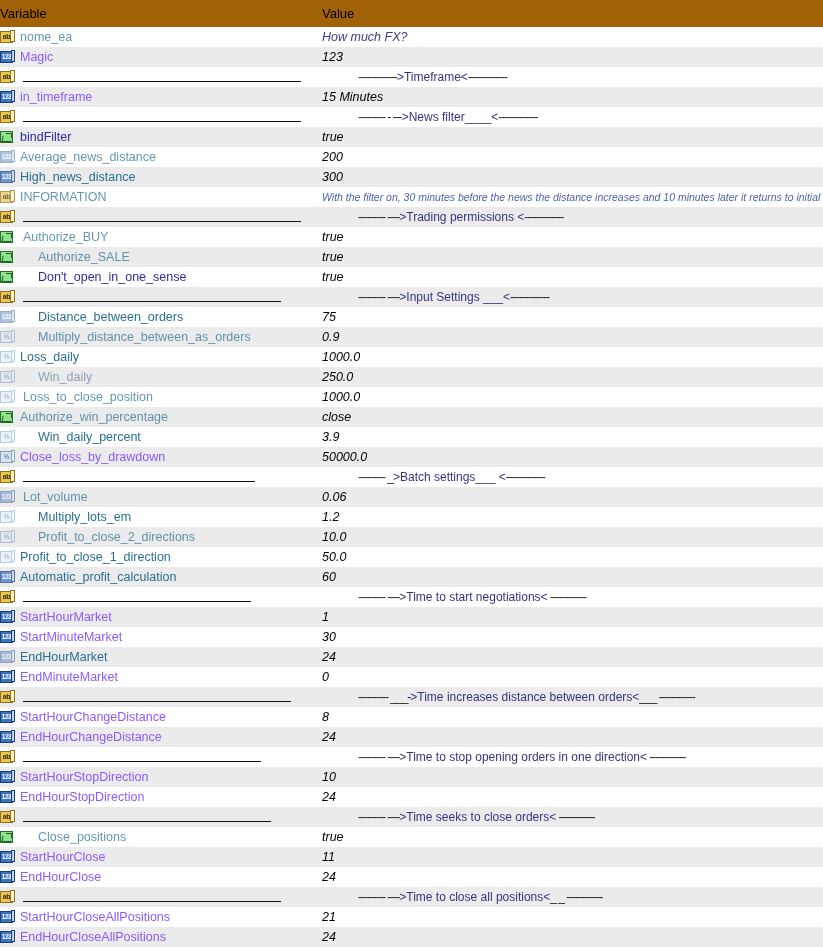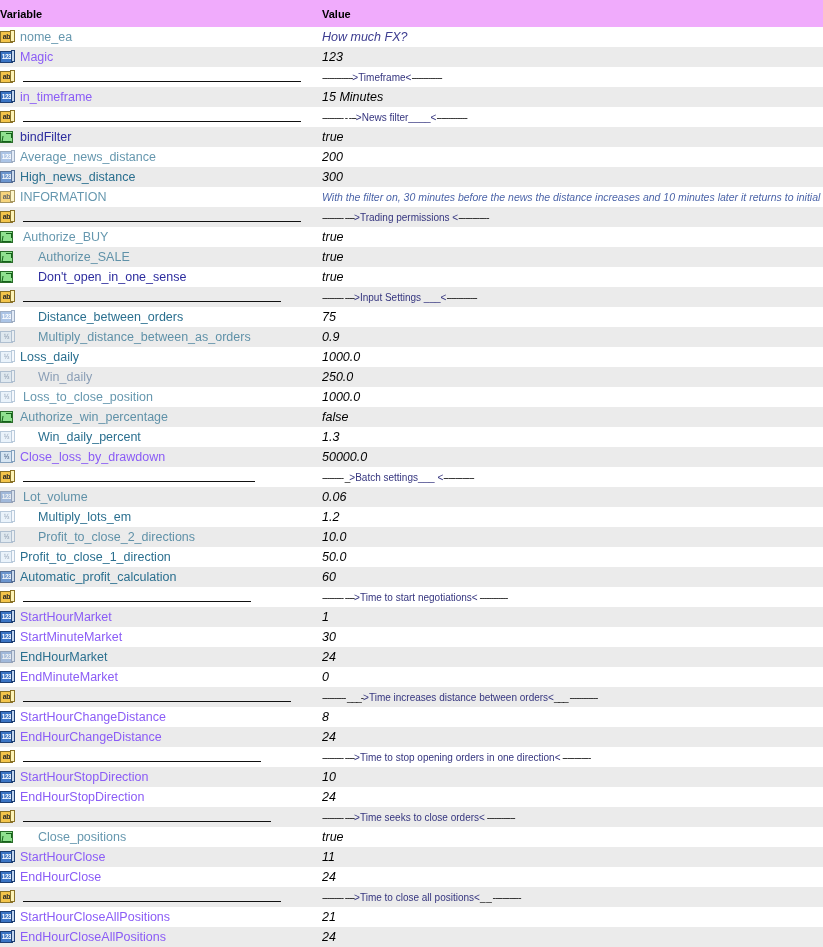--- a/index.html
+++ b/index.html
@@ -30,25 +30,25 @@
     margin: 0;
     vertical-align: middle;
     border: 0;
     overflow: hidden;
     white-space: nowrap;
   }
 
   
   thead th {
     height: 27px;
-    background: #f0abfc;
+    background: #a16207;
     border-bottom: 1px solid #d8d8d8;
     text-align: left;
-    font-weight: bold;
-    font-size: 11px;
+    font-weight: normal;
+    font-size: 13px;
     color: #000000;
   }
   thead th.h-var { padding-left: 8px; border-right: 1px solid #d0d0d0; }
   thead th.h-val { padding-left: 9px; }
 
   
   tbody tr { height: 20px; }
   tbody tr.alt td { background: #ebebeb; }
   tbody tr.norm td { background: #ffffff; }
 
@@ -187,23 +187,24 @@
 
   
   .val-txt {
     font-size: 12.5px;
     color: #000000;
     font-style: italic;
   }
   .val-txt.blue  { color: #3b3b8f; }
   .val-txt.info  { color: #3a55a0; font-size: 10.5px; opacity: 0.92; }
   .val-sep {
-    font-size: 10px;
+    font-size: 12px;
     color: #3a3a8c;
     letter-spacing: 0px;
+    margin-left: 36px;
   }
   .val-sep .dash { color: #1a1a1a; letter-spacing: -1px; }
   .val-sep .arrow { color: #35357f; }
   .val-info-pad { padding-left: 18px; }
 </style>
 </head>
 <body>
 
 <table id="grid">
   <colgroup>
@@ -453,33 +454,33 @@
         <td class="var">
           <span class="vwrap">
             <span class="ico ico-bool">
               <span class="body"></span>
               <span class="wave"></span>
               <span class="wave2"></span>
             </span>
             <span class="lbl blue ghost2">Authorize_win_percentage</span>
           </span>
         </td>
-        <td class="val"><span class="val-txt ">false</span></td>
+        <td class="val"><span class="val-txt ">close</span></td>
       </tr>
       <tr class="norm">
         <td class="var">
           <span class="vwrap">
             <span class="ico ico-dbl faint">
               <span class="body">½</span>
               <span class="tail"></span>
             </span>
             <span class="lbl teal indent1">Win_daily_percent</span>
           </span>
         </td>
-        <td class="val"><span class="val-txt ">1.3</span></td>
+        <td class="val"><span class="val-txt ">3.9</span></td>
       </tr>
       <tr class="alt">
         <td class="var">
           <span class="vwrap">
             <span class="ico ico-dbl semi">
               <span class="body">½</span>
               <span class="tail"></span>
             </span>
             <span class="lbl ">Close_loss_by_drawdown</span>
           </span>

